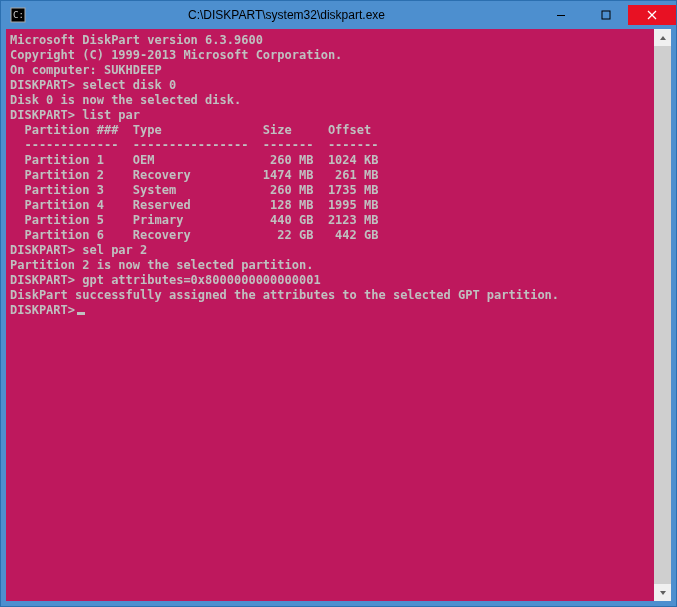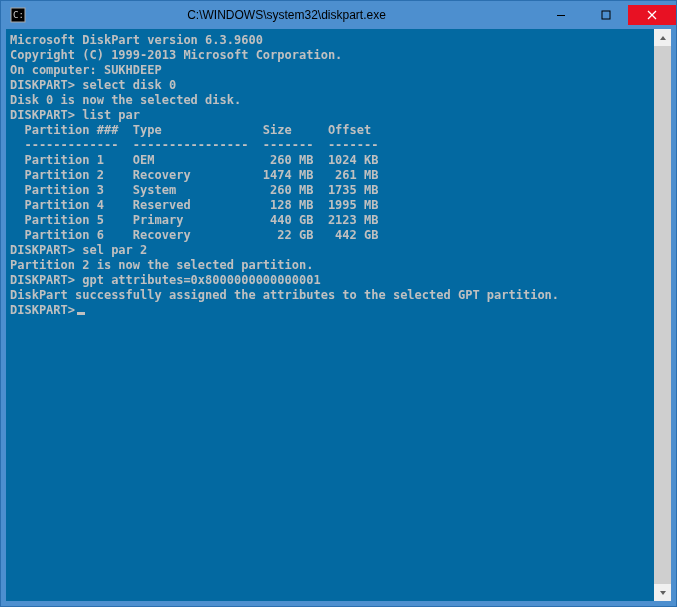--- a/index.html
+++ b/index.html
@@ -59,21 +59,21 @@
   .win-btn svg { display:block; }
   .client-wrap {
     flex: 1;
     margin: 0 5px 5px 5px;
     background: #000;
     display: flex;
     position: relative;
   }
   .console {
     flex: 1;
-    background: #0369a1;
+    background: #be185d;
     color: #c0c0c0;
     font-family: "Lucida Console", Consolas, monospace;
     font-size: 12px;
     line-height: 15px;
     padding: 4px 4px;
     white-space: pre;
     overflow: hidden;
     font-weight: bold;
   }
   .scrollbar {
@@ -120,21 +120,21 @@
 
 <div class="window">
 
   <div class="titlebar">
     <div class="icon-slot">
       <svg width="16" height="16" viewBox="0 0 16 16">
         <rect x="1" y="1" width="14" height="14" fill="#000" stroke="#aaa"></rect>
         <text x="3" y="11" font-size="9" fill="#ccc" font-family="monospace">C:</text>
       </svg>
     </div>
-    <div class="title">C:\WINDOWS\system32\diskpart.exe</div>
+    <div class="title">C:\DISKPART\system32\diskpart.exe</div>
     <div class="win-buttons">
       <div class="win-btn">
         <svg width="10" height="10" viewBox="0 0 10 10">
             <rect x="1" y="5" width="8" height="1" fill="#000"></rect>
           </svg>
       </div>
       <div class="win-btn">
         <svg width="10" height="10" viewBox="0 0 10 10">
             <rect x="1" y="1" width="8" height="8" fill="none" stroke="#000" stroke-width="1"></rect>
           </svg>

